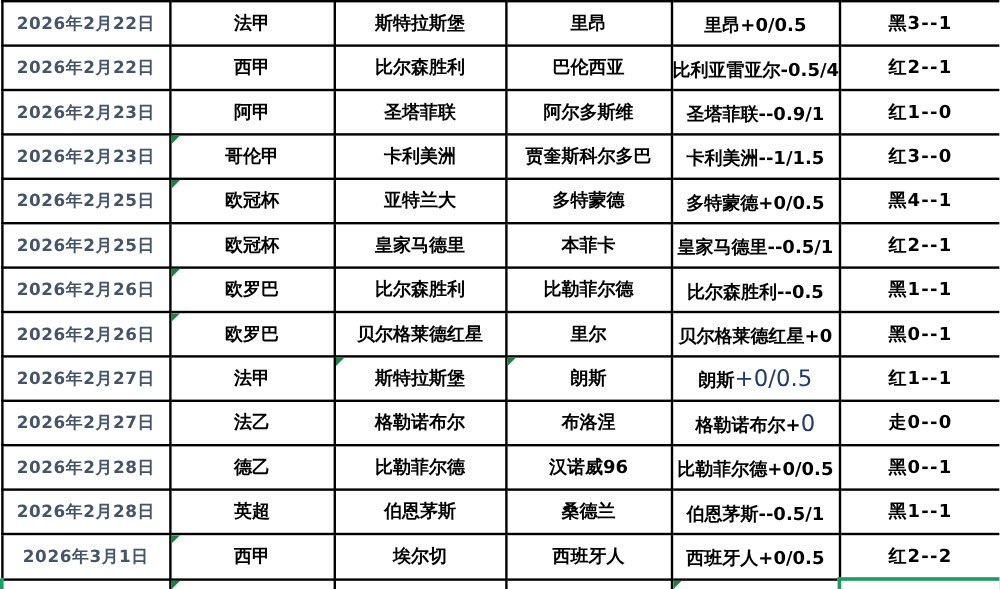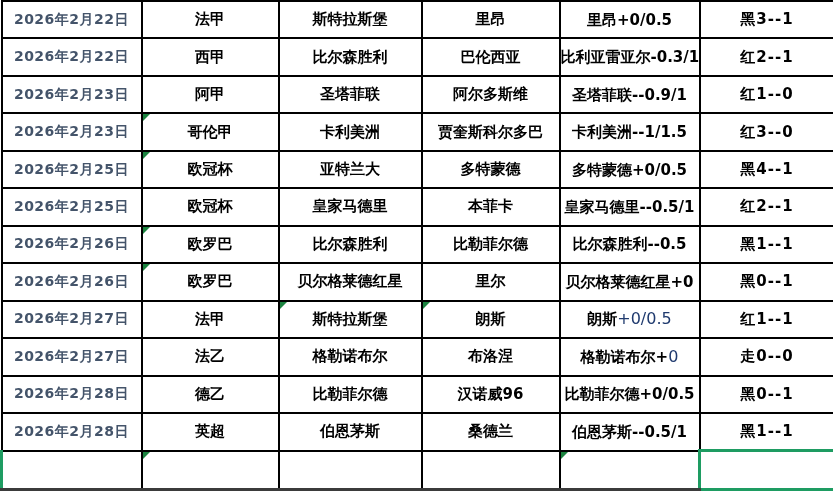--- a/index.html
+++ b/index.html
@@ -48,21 +48,21 @@
     font-size: 14px;
     letter-spacing: 0.5px;
   }
   table.matches td.result {
     letter-spacing: 1px;
     margin-left: 48px;
   }
   .plain {
     font-weight: normal;
     color: var(--handicap-alt-text);
-    font-size: 16px;
+    font-size: 19px;
   }
   .tri {
     position: absolute;
     top: 0;
     left: 0;
     width: 0;
     height: 0;
     border-top: 7px solid var(--triangle-green);
     border-right: 7px solid transparent;
   }
@@ -98,21 +98,21 @@
     <td><span>里昂</span></td>
     <td><span>里昂+0/0.5</span><span class="plain"></span></td>
     <td class="result"><span>黑3--1</span></td>
   </tr>
 
   <tr>
     <td class="date"><span>2026年2月22日</span></td>
     <td><span>西甲</span></td>
     <td><span>比尔森胜利</span></td>
     <td><span>巴伦西亚</span></td>
-    <td><span>比利亚雷亚尔-0.3/1</span><span class="plain"></span></td>
+    <td><span>比利亚雷亚尔-0.5/4</span><span class="plain"></span></td>
     <td class="result"><span>红2--1</span></td>
   </tr>
 
   <tr>
     <td class="date"><span>2026年2月23日</span></td>
     <td><span>阿甲</span></td>
     <td><span>圣塔菲联</span></td>
     <td><span>阿尔多斯维</span></td>
     <td><span>圣塔菲联--0.9/1</span><span class="plain"></span></td>
     <td class="result"><span>红1--0</span></td>
@@ -192,20 +192,28 @@
 
   <tr>
     <td class="date"><span>2026年2月28日</span></td>
     <td><span>英超</span></td>
     <td><span>伯恩茅斯</span></td>
     <td><span>桑德兰</span></td>
     <td><span>伯恩茅斯--0.5/1</span><span class="plain"></span></td>
     <td class="result"><span>黑1--1</span></td>
   </tr>
 
+  <tr>
+    <td class="date"><span>2026年3月1日</span></td>
+    <td><span class="tri"></span><span>西甲</span></td>
+    <td><span>埃尔切</span></td>
+    <td><span>西班牙人</span></td>
+    <td><span>西班牙人+0/0.5</span><span class="plain"></span></td>
+    <td class="result"><span>红2--2</span></td>
+  </tr>
 
   <tr class="last">
     <td class="date"></td>
     <td>
             <span class="tri"></span>
           </td>
     <td></td>
     <td></td>
     <td><span class="tri"></span><span class="plain"></span></td>
     <td class="result sel"></td>

